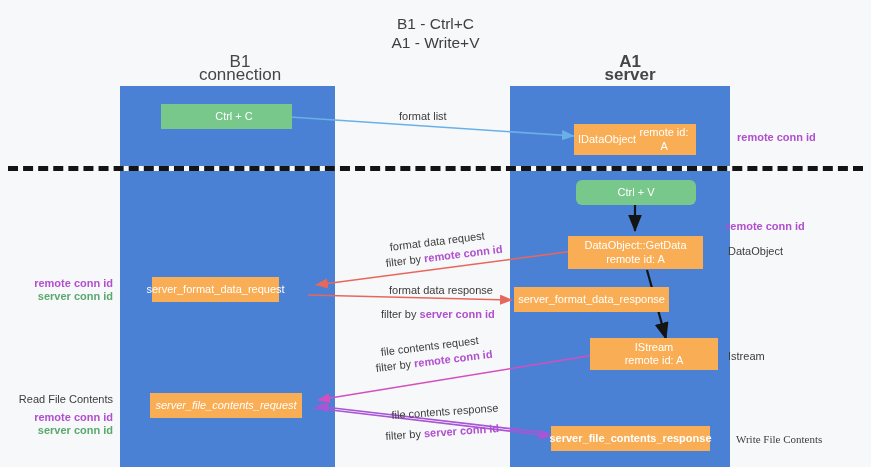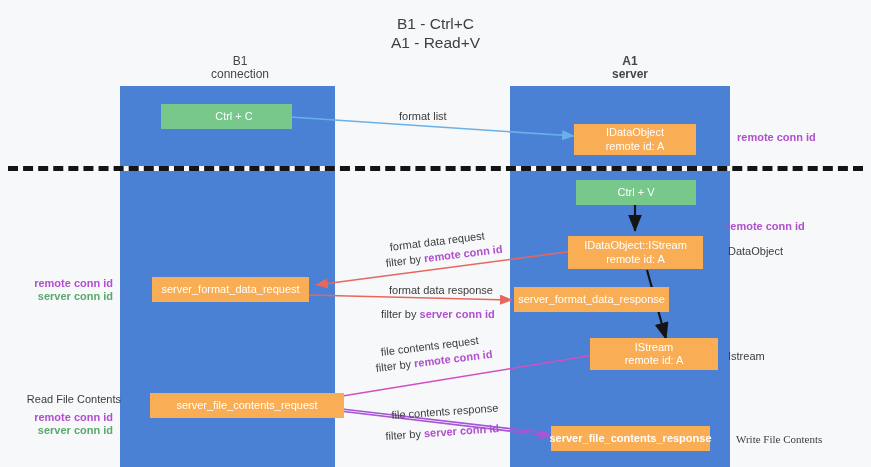--- a/index.html
+++ b/index.html
@@ -17,21 +17,21 @@
   #wires{position:absolute;left:0;top:0;width:871px;height:467px;pointer-events:none;}
 
   
   .title{
     position:absolute;left:0;top:6px;width:871px;
     text-align:center;font-size:15.5px;line-height:19px;color:#3f3f3f;
   }
 
   
   .colhead{
-    position:absolute;text-align:center;font-size:12px;line-height:13px;color:#464646;
+    position:absolute;text-align:center;font-size:17px;line-height:13px;color:#464646;
   }
 
   
   .lane{position:absolute;background:#4a81d4;}
 
   
   .node{
     position:absolute;
     display:flex;align-items:center;justify-content:center;
     text-align:center;color:#ffffff;font-size:11px;line-height:13.5px;
@@ -58,21 +58,21 @@
     border-top:5px dashed #141414;
   }
 </style>
 </head>
 <body>
 
 <div id="stage">
 
   <div class="title">
     <div>B1 - Ctrl+C</div>
-    <div>A1 - Read+V</div>
+    <div>A1 - Write+V</div>
   </div>
 
   <div class="colhead" style="left:155px;top:47px;width:170px;">
     <div>B1</div>
     <div>connection</div>
   </div>
   <div class="colhead" style="left:545px;top:47px;width:170px;font-weight:bold;">
     <div>A1</div>
     <div>server</div>
   </div>
@@ -116,48 +116,48 @@
     <path d="M314,400 L551,428" stroke="#a855d6" stroke-width="1.6" fill="none" marker-end="url(#ah-purple)"></path>
     <path d="M548,425 L316,398" stroke="#a855d6" stroke-width="1.6" fill="none" marker-end="url(#ah-purple)"></path>
   </svg>
 
   <div class="divider"></div>
 
   <div class="node green" style="left:161px;top:96px;width:131px;height:25px;padding-left:19px;">
     <span>Ctrl + C</span>
   </div>
 
-  <div class="node orange" style="left:574px;top:116px;width:122px;height:31px;flex-direction:column;align-items:center;">
+  <div class="node orange" style="left:574px;top:116px;width:122px;height:31px;flex-direction:row;align-items:center;">
     <span>IDataObject</span>
     <span>remote id: A</span>
   </div>
 
-  <div class="node green" style="left:576px;top:172px;width:120px;height:25px;">
+  <div class="node green" style="left:576px;top:172px;width:120px;height:25px;border-radius:6px;">
     <span>Ctrl + V</span>
   </div>
 
   <div class="node orange" style="left:568px;top:228px;width:135px;height:33px;flex-direction:column;">
-    <span>IDataObject::IStream</span>
+    <span>DataObject::GetData</span>
     <span>remote id: A</span>
   </div>
 
-  <div class="node orange" style="left:152px;top:269px;width:157px;height:25px;justify-content:center;">
+  <div class="node orange" style="left:152px;top:269px;width:127px;height:25px;justify-content:center;">
     <span>server_format_data_request</span>
   </div>
 
   <div class="node orange" style="left:514px;top:279px;width:155px;height:25px;">
     <span>server_format_data_response</span>
   </div>
 
   <div class="node orange" style="left:590px;top:330px;width:128px;height:32px;flex-direction:column;">
     <span>IStream</span>
     <span>remote id: A</span>
   </div>
 
-  <div class="node orange" style="left:150px;top:385px;width:194px;height:25px;">
+  <div class="node orange" style="left:150px;top:385px;width:152px;height:25px;font-style:italic;">
     <span>server_file_contents_request</span>
   </div>
 
   <div class="node orange" style="left:551px;top:418px;width:159px;height:25px;font-weight:bold;">
     <span>server_file_contents_response</span>
   </div>
 
   <div class="lbl" style="left:399px;top:101px;">format list</div>
 
   <div class="lbl rot" style="left:389px;top:232px;transform:rotate(-7deg);">format data request</div>
@@ -182,17 +182,17 @@
 
   <div class="lbl purple" style="left:737px;top:122px;">remote conn id</div>
   <div class="lbl purple" style="left:726px;top:211px;">remote conn id</div>
   <div class="lbl" style="left:728px;top:236px;">DataObject</div>
   <div class="lbl" style="left:728px;top:341px;">Istream</div>
   <div class="lbl" style="left:736px;top:424px;font-family:Liberation Serif, serif;">Write File Contents</div>
 
   <div class="lbl purple right" style="left:0px;top:268px;width:113px;">remote conn id</div>
   <div class="lbl green-t right" style="left:0px;top:281px;width:113px;">server conn id</div>
 
-  <div class="lbl right" style="left:0px;top:384px;width:113px;padding-left:8px;">Read File Contents</div>
+  <div class="lbl right" style="left:0px;top:384px;width:113px;">Read File Contents</div>
   <div class="lbl purple right" style="left:0px;top:402px;width:113px;">remote conn id</div>
   <div class="lbl green-t right" style="left:0px;top:415px;width:113px;">server conn id</div>
 
 </div>
 
 </body></html>

